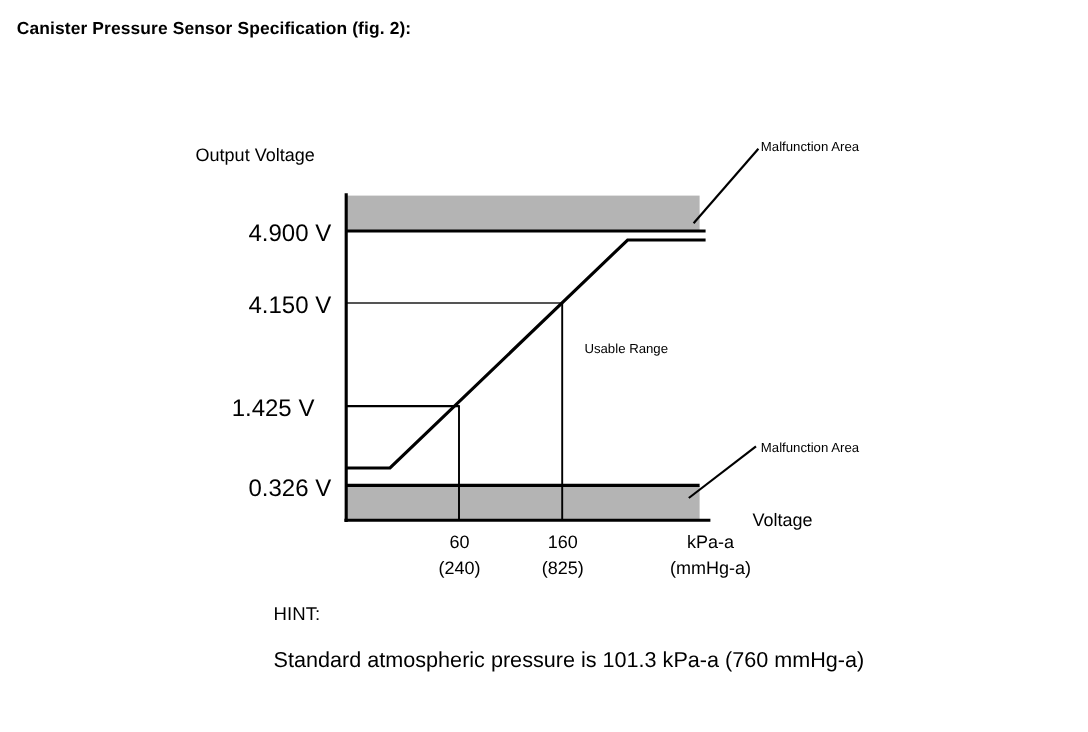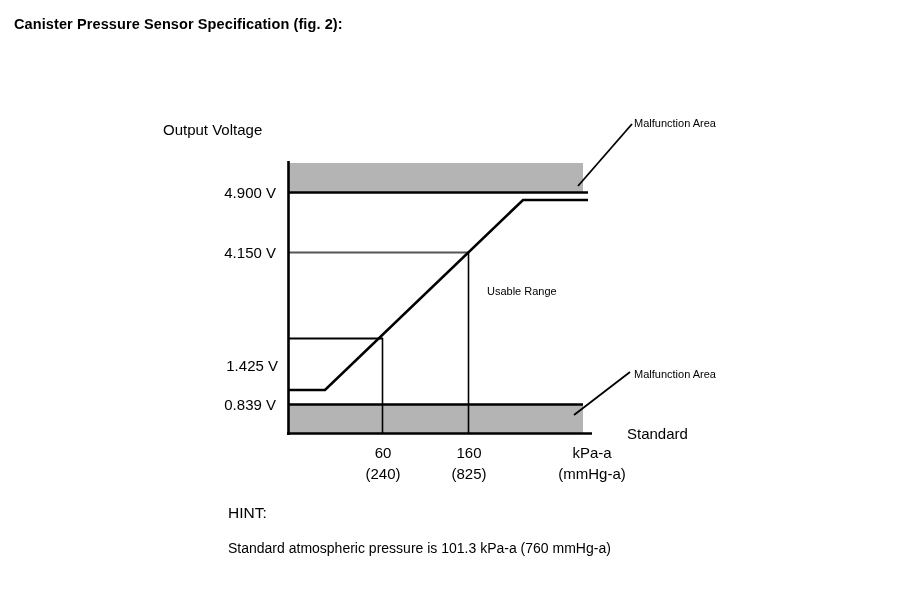--- a/index.html
+++ b/index.html
@@ -39,21 +39,21 @@
   #y-axis-title {
     left: 163px;
     top: 121px;
   }
   #x-axis-title {
     left: 627px;
     top: 425px;
   }
   .y-tick-label {
     position: absolute;
-    font-size: 15px;
+    font-size: 20px;
     text-align: right;
     width: 90px;
     white-space: nowrap;
   }
   .x-tick-label {
     position: absolute;
     font-size: 15px;
     text-align: center;
     width: 120px;
     white-space: nowrap;
@@ -67,21 +67,21 @@
     position: absolute;
     left: 228px;
     top: 504px;
     font-size: 15.5px;
     white-space: nowrap;
   }
   #hint-text {
     position: absolute;
     left: 228px;
     top: 540px;
-    font-size: 14px;
+    font-size: 18px;
     white-space: nowrap;
   }
 </style>
 </head>
 <body>
 
 <div id="page-title">Canister Pressure Sensor Specification (fig. 2):</div>
 
 <div id="figure">
 
@@ -109,26 +109,26 @@
 
     <polyline points="289,390 325,390 523,200 588,200" fill="none" stroke="#000000" stroke-width="2.6" stroke-linejoin="miter" stroke-linecap="butt"></polyline>
 
     <line x1="578" y1="186" x2="632" y2="124" stroke="#000000" stroke-width="1.8"></line>
 
     <line x1="574" y1="415" x2="630" y2="372" stroke="#000000" stroke-width="1.8"></line>
 
   </svg>
 
   <div class="axis-title" id="y-axis-title">Output Voltage</div>
-  <div class="axis-title" id="x-axis-title">Standard</div>
+  <div class="axis-title" id="x-axis-title">Voltage</div>
 
   <div class="y-tick-label" style="left:186px; top:184px;">4.900 V</div>
   <div class="y-tick-label" style="left:186px; top:244px;">4.150 V</div>
-  <div class="y-tick-label" style="left:188px; top:330px;margin-top:27px;">1.425 V</div>
-  <div class="y-tick-label" style="left:186px; top:396px;">0.839 V</div>
+  <div class="y-tick-label" style="left:172px; top:330px;">1.425 V</div>
+  <div class="y-tick-label" style="left:186px; top:396px;">0.326 V</div>
 
   <div class="x-tick-label" style="left:323px; top:444px;">60</div>
   <div class="x-tick-label" style="left:409px; top:444px;">160</div>
   <div class="x-tick-label" style="left:532px; top:444px;">kPa-a</div>
 
   <div class="x-tick-label" style="left:323px; top:465px;">(240)</div>
   <div class="x-tick-label" style="left:409px; top:465px;">(825)</div>
   <div class="x-tick-label" style="left:532px; top:465px;">(mmHg-a)</div>
 
   <div class="annotation" style="left:634px; top:117px;">Malfunction Area</div>

